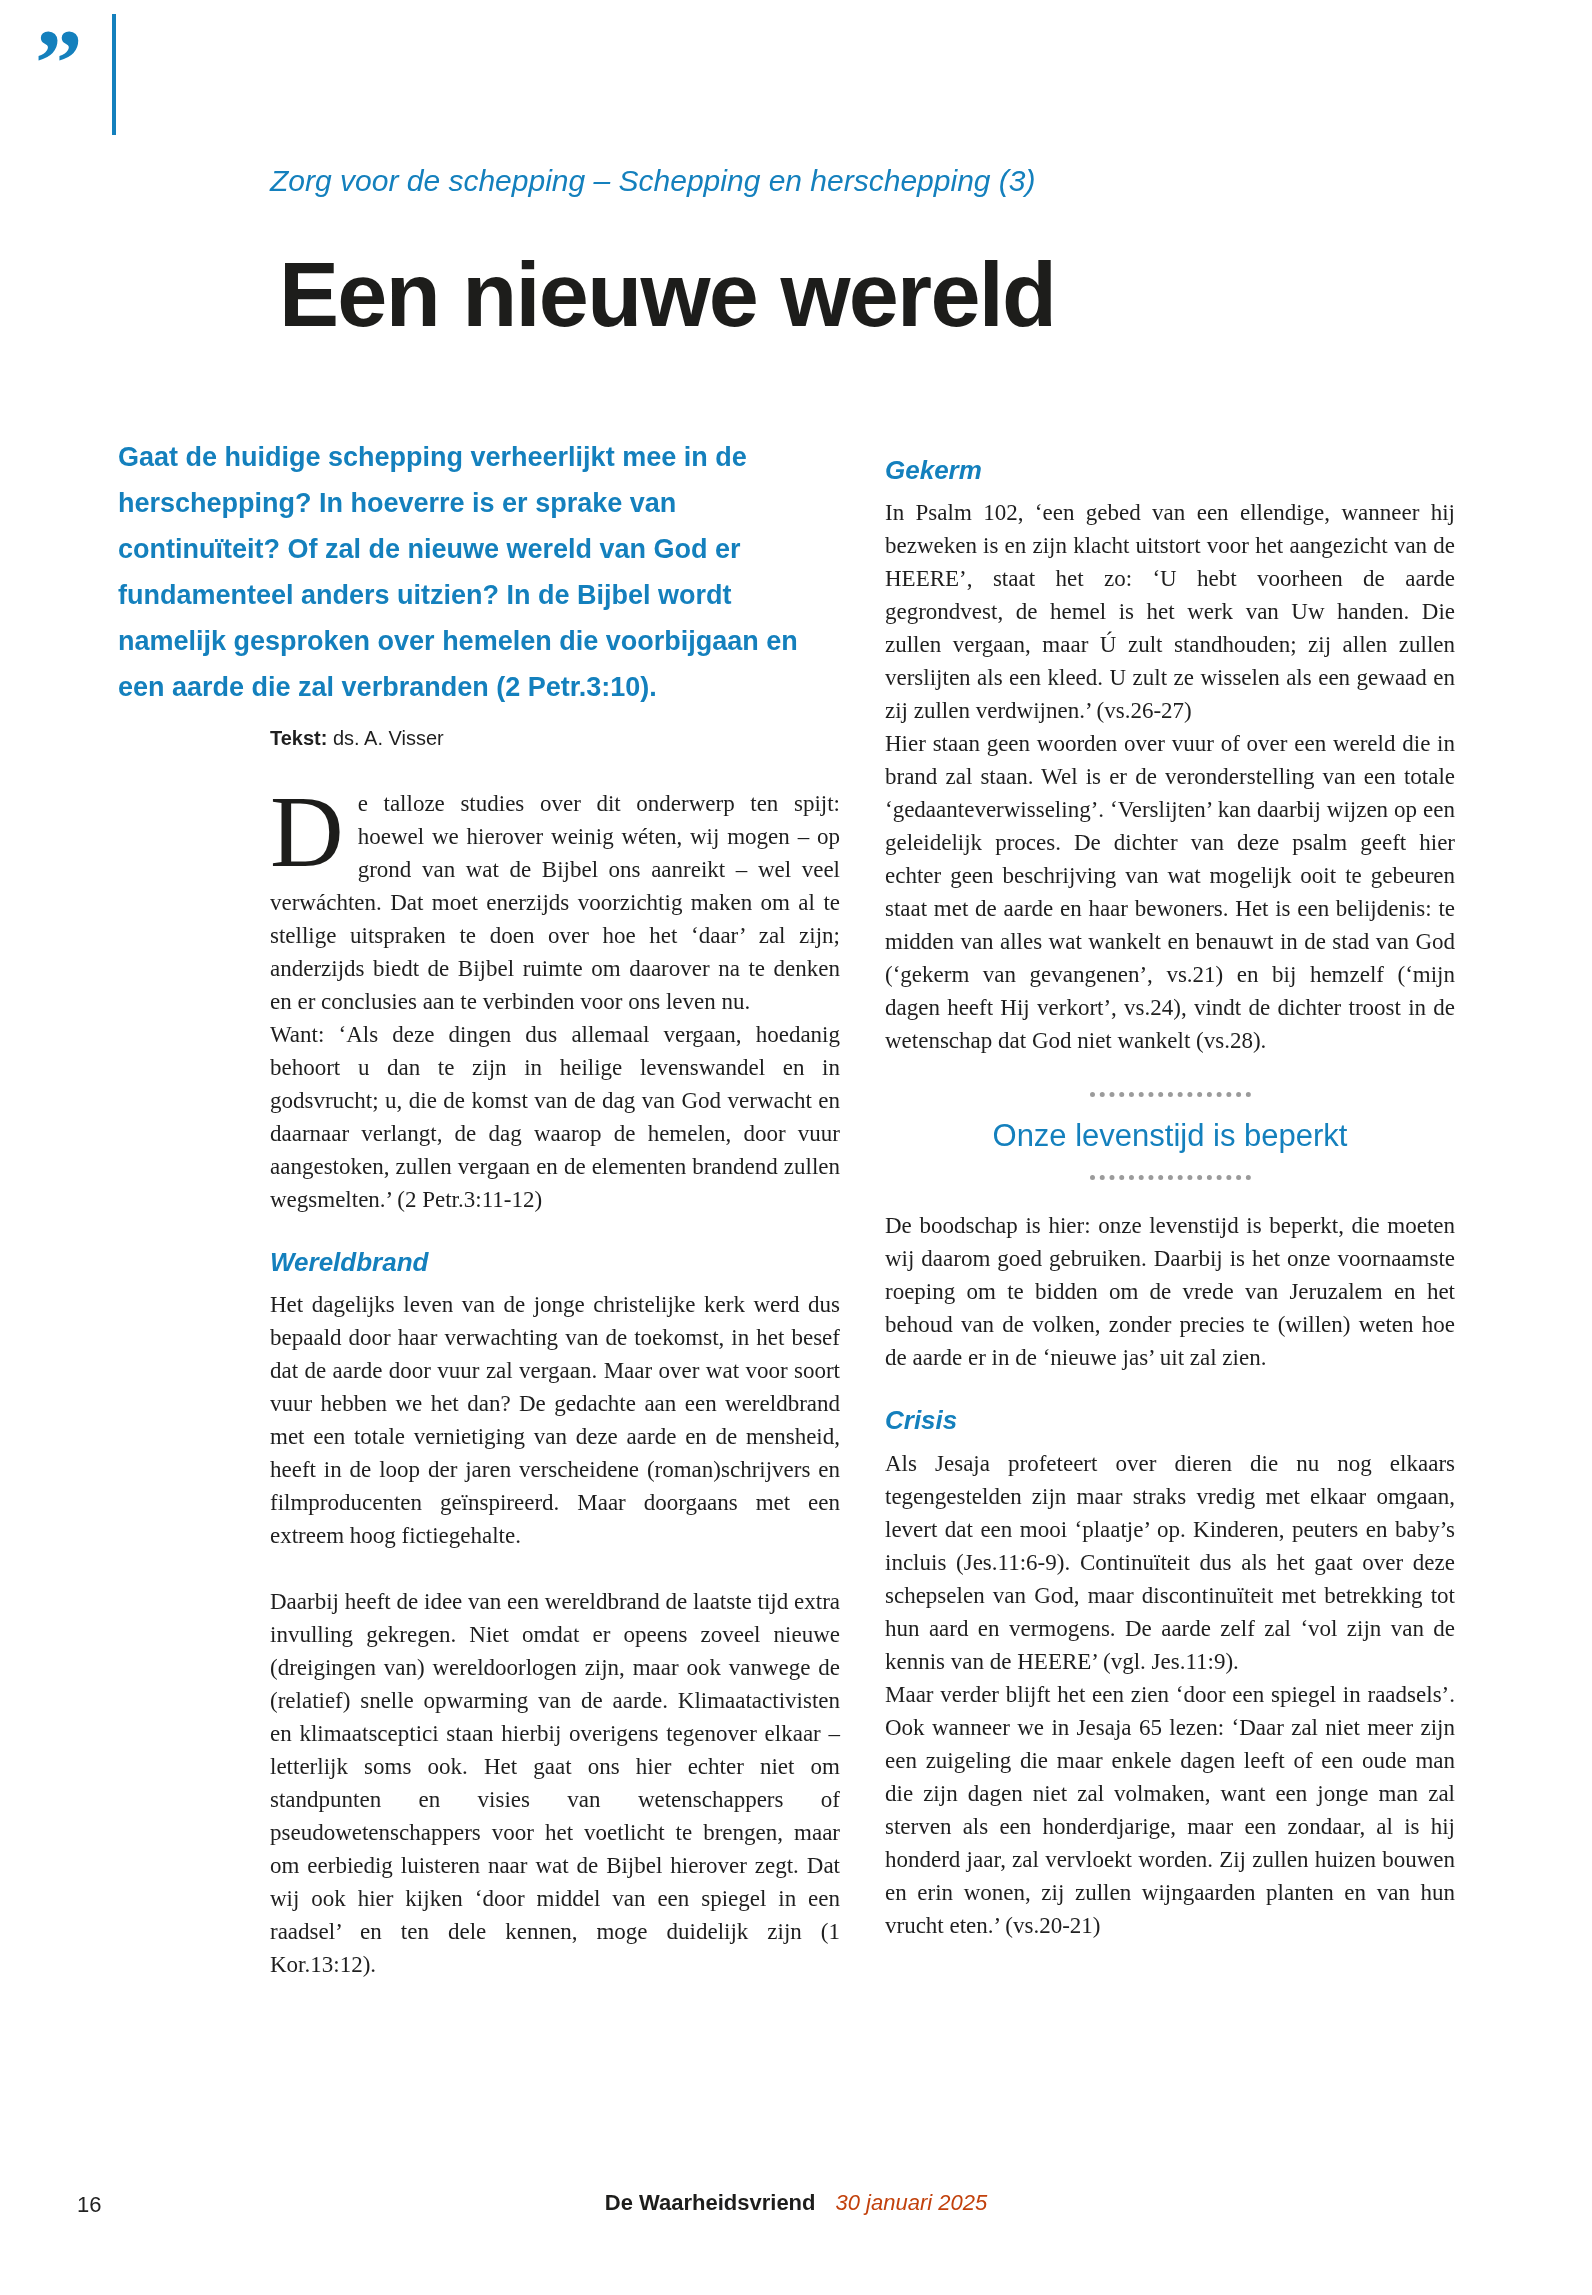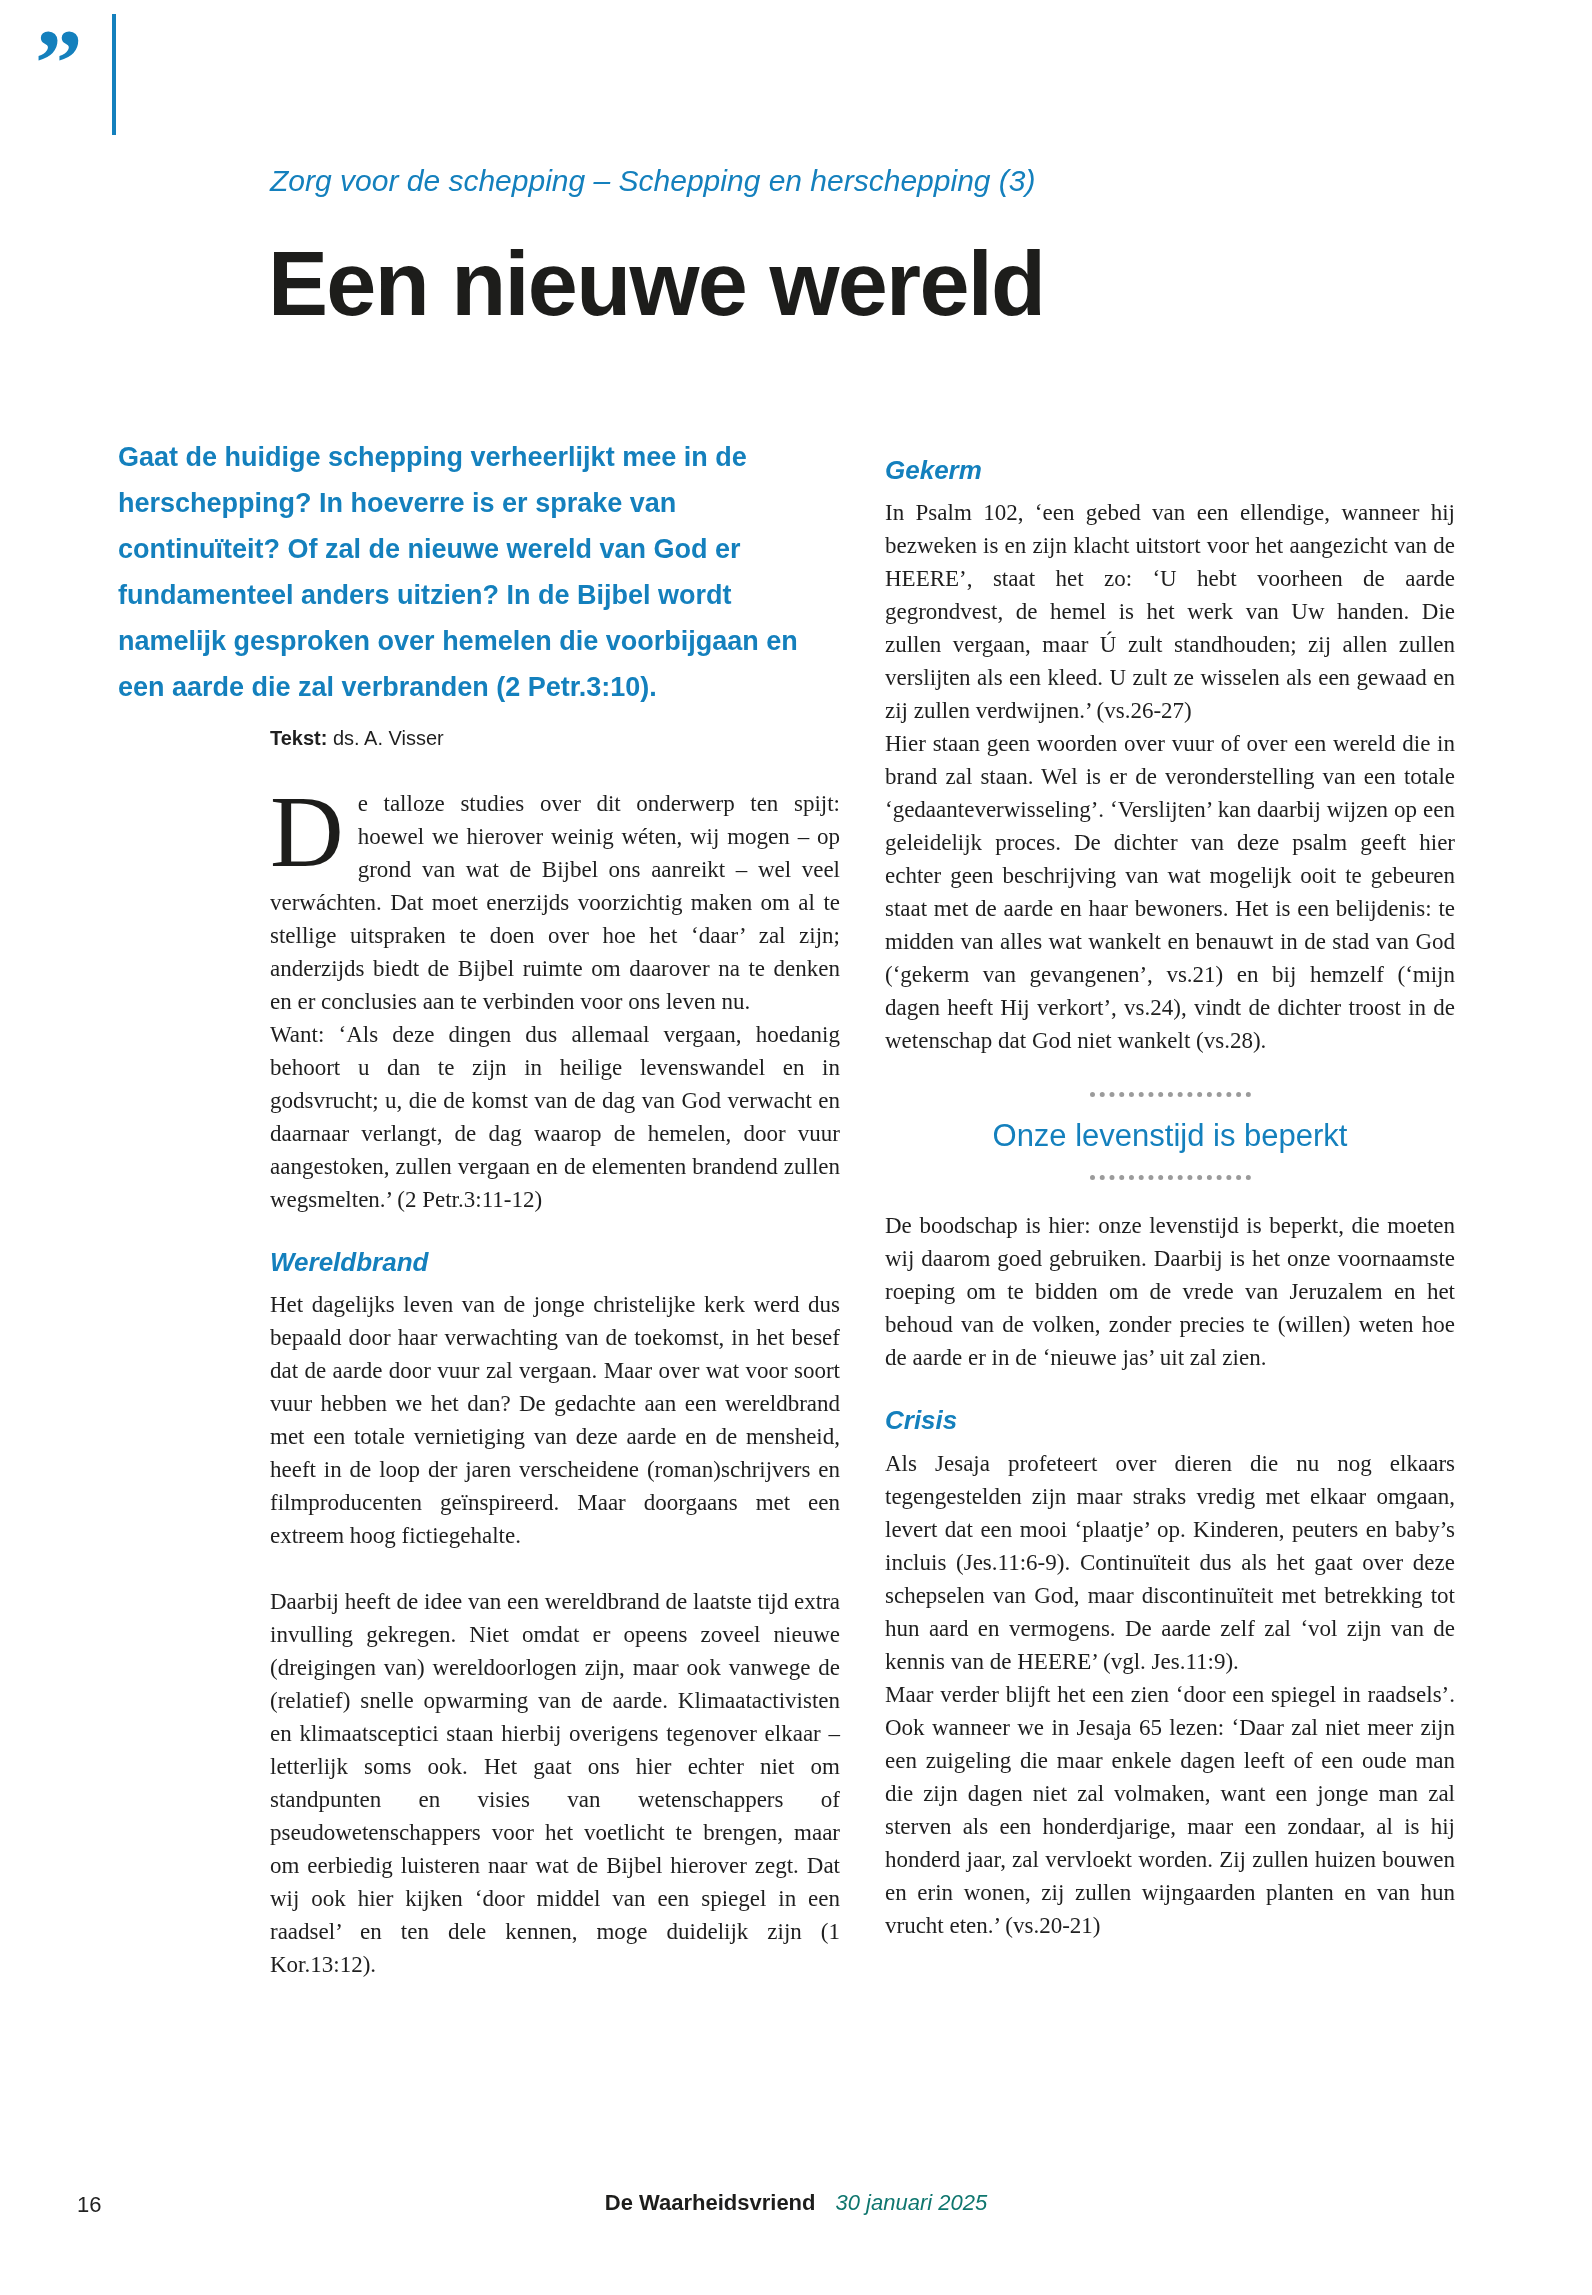--- a/index.html
+++ b/index.html
@@ -45,32 +45,32 @@
   .dotted { width:161px; height:0; border-top:5.2px dotted #9b9b9b; margin:0 auto; }
   .pullquote { font-family:"Liberation Sans", sans-serif; 
                font-size:31px; color:var(--accent); margin:21px 0; }
 
   
   .footer { position:absolute; left:0; right:0; top:2190px; height:35px;
             font-family:"Liberation Sans", sans-serif; font-size:22px; color:#222; }
   .page-number { position:absolute; left:77px; top:1.7px; }
   .footer-center { text-align:center; }
   .footer-brand { font-weight:bold; color:#1d1d1b; }
-  .footer-date  { font-style:italic; color:#0f766e; margin-left:20px;text-align:center; }
+  .footer-date  { font-style:italic; color:#c2410c; margin-left:20px;text-align:center; }
 </style>
 </head>
 <body>
 
 <div class="page">
 
   <div class="corner-quote">”</div>
   <div class="corner-rule"></div>
 
   <div class="kicker">Zorg voor de schepping – Schepping en herschepping (3)</div>
-  <h1 class="title" style="margin:4px;">Een nieuwe wereld</h1>
+  <h1 class="title" style="margin:15px;">Een nieuwe wereld</h1>
   <div class="intro">Gaat de huidige schepping verheerlijkt mee in de herschepping? In hoeverre is er sprake van continuïteit? Of zal de nieuwe wereld van God er fundamenteel anders uitzien? In de Bijbel wordt namelijk gesproken over hemelen die voorbijgaan en een aarde die zal verbranden (2 Petr.3:10).</div>
   <div class="byline">
     <span class="label">Tekst:</span>
     <span>ds. A. Visser</span>
   </div>
 
   <div class="col-left body-text">
     <p><span class="dropcap">D</span><span>e talloze studies over dit onderwerp ten spijt: hoewel we hierover weinig wéten, wij mogen – op grond van wat de Bijbel ons aanreikt – wel veel verwáchten. Dat moet enerzijds voorzichtig maken om al te stellige uitspraken te doen over hoe het ‘daar’ zal zijn; anderzijds biedt de Bijbel ruimte om daarover na te denken en er conclusies aan te verbinden voor ons leven nu.</span></p>
     <p>Want: ‘Als deze dingen dus allemaal vergaan, hoedanig behoort u dan te zijn in heilige levenswandel en in godsvrucht; u, die de komst van de dag van God verwacht en daarnaar verlangt, de dag waarop de hemelen, door vuur aangestoken, zullen vergaan en de elementen brandend zullen wegsmelten.’ (2 Petr.3:11-12)</p>
     <h2 class="section-heading">Wereldbrand</h2>

